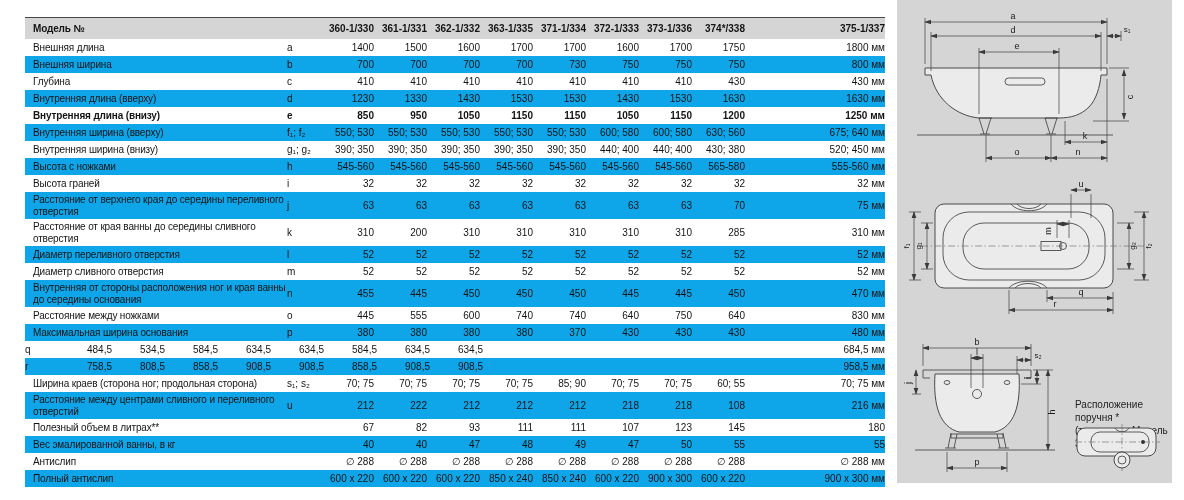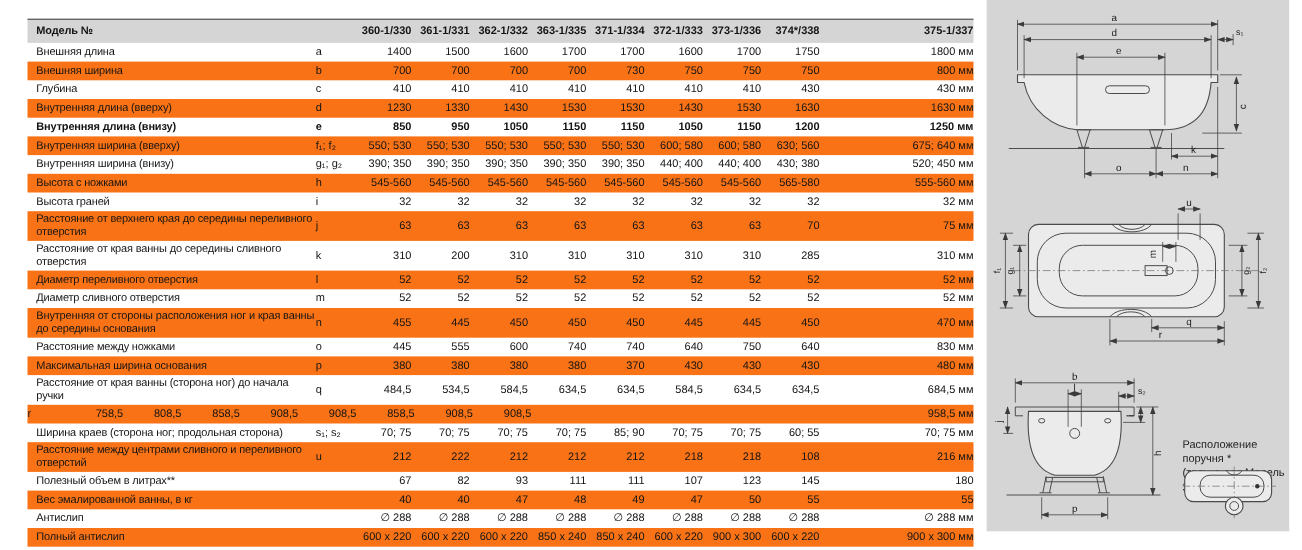--- a/index.html
+++ b/index.html
@@ -7,21 +7,21 @@
     width:1184px;height:500px;position:relative;background:#ffffff;
     font-family:"Liberation Sans","DejaVu Sans",sans-serif;color:#111;
     overflow:hidden;
   }
   
   .spec-table{
     position:absolute;left:25px;top:17px;width:860px;
     font-size:10px;line-height:1.15;color:#141414;
   }
   .row{display:flex;align-items:center;min-height:17px;}
-  .row.alt{background:#f97316;}
+  .row.alt{background:#0ea5e9;}
   .row.header{background:#d5d5d5;font-weight:700;min-height:21px;border-top:1px solid #4a4a4a;}
   .row.bold{font-weight:700;}
   .c-label{width:262px;flex:none;padding:2px 0 2px 8px;box-sizing:border-box;letter-spacing:-0.15px;}
   .c-sym{width:34px;flex:none;white-space:nowrap;}
   .c-val{width:53px;flex:none;text-align:right;white-space:nowrap;}
   .c-val.last{width:116px;margin-left:auto;box-sizing:border-box;}
   
   .diagram-panel{
     position:absolute;left:897px;top:0;width:275px;height:483px;
     background:#d5d5d5;
@@ -263,21 +263,20 @@
         <div class="c-val">380</div>
         <div class="c-val">380</div>
         <div class="c-val">380</div>
         <div class="c-val">370</div>
         <div class="c-val">430</div>
         <div class="c-val">430</div>
         <div class="c-val">430</div>
         <div class="c-val last">480 мм</div>
       </div>
       <div class="row">
-        <div class="c-label">Расстояние от края ванны (сторона ног) до начала ручки</div>
         <div class="c-sym">q</div>
         <div class="c-val">484,5</div>
         <div class="c-val">534,5</div>
         <div class="c-val">584,5</div>
         <div class="c-val">634,5</div>
         <div class="c-val">634,5</div>
         <div class="c-val">584,5</div>
         <div class="c-val">634,5</div>
         <div class="c-val">634,5</div>
         <div class="c-val last">684,5 мм</div>

